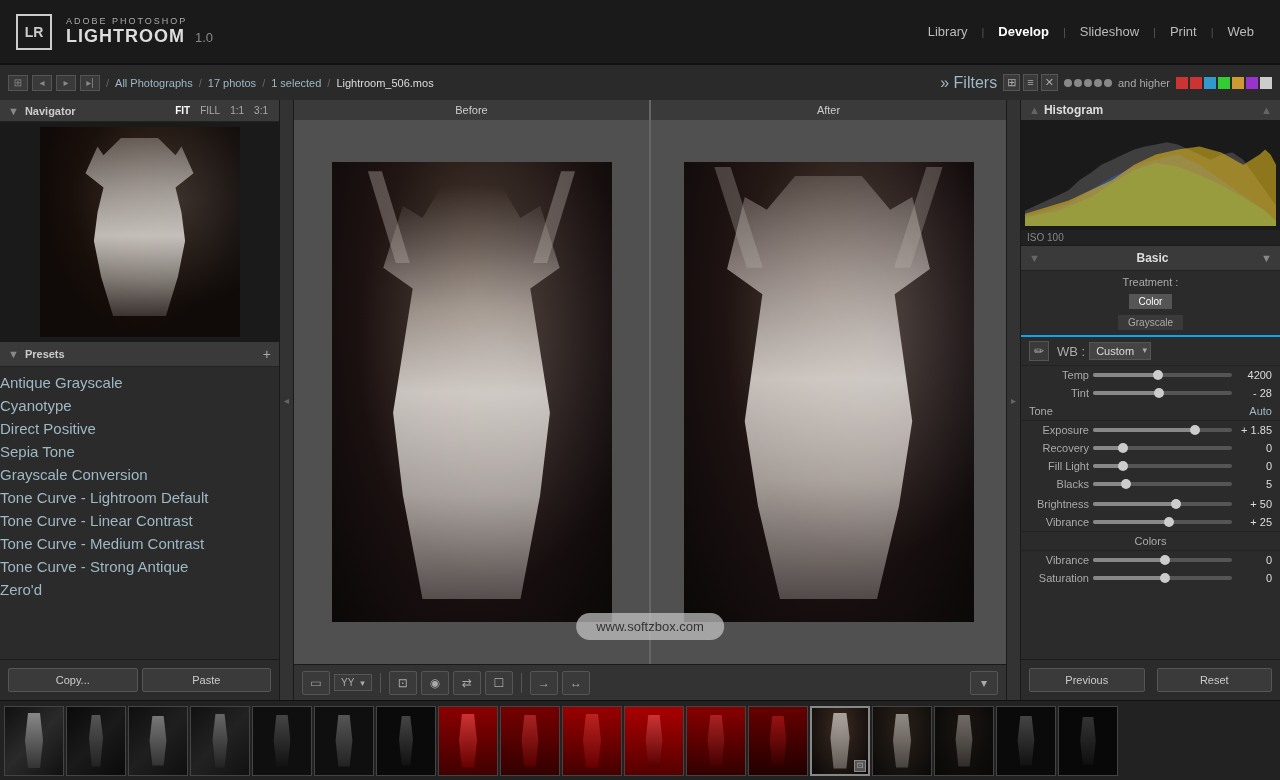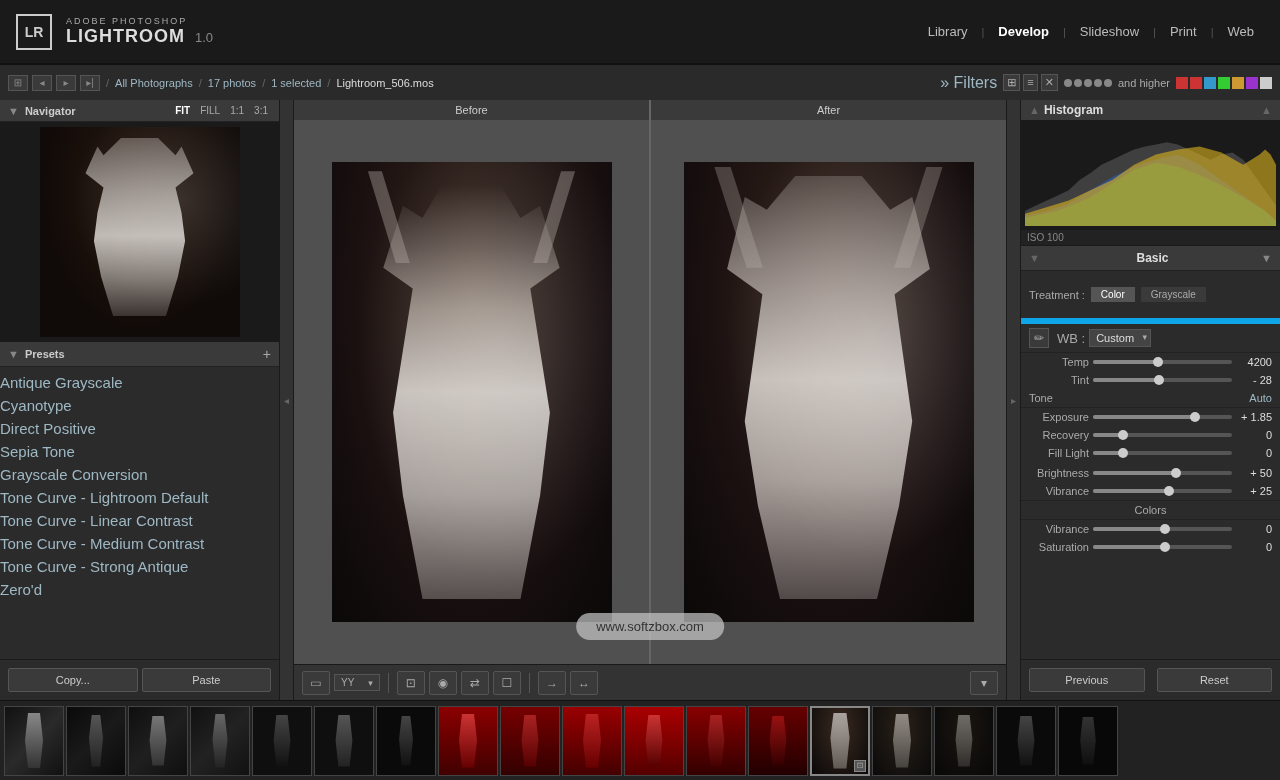--- a/index.html
+++ b/index.html
@@ -75,21 +75,21 @@
     #histogram-section { border-bottom: 1px solid #1a1a1a; }
     #histogram-canvas { height: 110px; background: #1a1a1a; position: relative; overflow: hidden; padding: 4px; }
     .iso-label { font-size: 10px; color: #888; padding: 2px 6px; background: #222; }
 
     
     .section-header { display: flex; align-items: center; justify-content: space-between; padding: 5px 8px; background: #3a3a3a; border-bottom: 1px solid #222; }
     .section-title { font-size: 12px; font-weight: bold; color: #ddd; }
     .section-toggle { color: #888; cursor: pointer; }
 
     
-    .treatment-row { display: flex; align-items: center; padding: 16px 8px; gap: 6px; border-bottom: 6px solid #0ea5e9; }
+    .treatment-row { display: flex; align-items: center; padding: 5px 8px; gap: 6px; border-bottom: 2px solid #0ea5e9; flex-direction: column; }
     .treatment-label { color: #aaa; font-size: 11px; flex-shrink: 0; }
     .treatment-btn { padding: 2px 10px; font-size: 10px; cursor: pointer; border: none; }
     .treatment-btn.active { background: #555; color: #fff; }
     .treatment-btn.inactive { background: #3a3a3a; color: #aaa; }
 
     
     .wb-row { display: flex; align-items: center; padding: 4px 8px; gap: 4px; border-bottom: 1px solid #222; }
     .wb-label { color: #aaa; font-size: 13px; }
     .eyedropper { width: 20px; height: 20px; background: #3a3a3a; border: 1px solid #555; display: flex; align-items: center; justify-content: center; cursor: pointer; color: #aaa; font-size: 12px; margin-right: 4px; }
     .wb-select-display { background: #444; border: 1px solid #555; color: #ddd; padding: 2px 16px 2px 6px; font-size: 11px; cursor: pointer; position: relative; }
@@ -283,21 +283,21 @@
               <div style="position:absolute;top:1%;left:5%;width:28%;height:22%;background:rgba(190,182,175,0.3);clip-path:polygon(20% 0%,40% 0%,80% 100%,60% 100%);"></div>
               <div style="position:absolute;top:1%;right:5%;width:28%;height:22%;background:rgba(190,182,175,0.3);clip-path:polygon(60% 0%,80% 0%,40% 100%,20% 100%);"></div>
             </div>
           </div>
         </div>
       </div>
     </div>
 
     <div id="toolbar">
       <div class="tool-btn">▭</div>
-      <div style="background:#3a3a3a;border:1px solid #555;padding:2px 6px;display:flex;align-items:center;gap:14px;cursor:pointer;">
+      <div style="background:#3a3a3a;border:1px solid #555;padding:2px 6px;display:flex;align-items:center;gap:6px;cursor:pointer;">
         <span style="color:#aaa;font-size:10px;">YY</span>
         <span style="color:#aaa;font-size:9px;">▾</span>
       </div>
       <div class="tool-sep"></div>
       <div class="tool-btn">⊡</div>
       <div class="tool-btn">◉</div>
       <div class="tool-btn">⇄</div>
       <div class="tool-btn">☐</div>
       <div class="tool-sep"></div>
       <div class="tool-btn">→</div>
@@ -397,20 +397,28 @@
         <span class="slider-value">0</span>
       </div>
       <div class="slider-row">
         <span class="slider-label">Fill Light</span>
         <div class="slider-track">
           <div class="slider-fill" style="width:20%;"></div>
           <div class="slider-thumb" style="left:18%;"></div>
         </div>
         <span class="slider-value">0</span>
       </div>
+      <div class="slider-row">
+        <span class="slider-label">Blacks</span>
+        <div class="slider-track">
+          <div class="slider-fill" style="width:22%;"></div>
+          <div class="slider-thumb" style="left:20%;"></div>
+        </div>
+        <span class="slider-value">5</span>
+      </div>
 
       <div class="slider-row" style="margin-top:2px;">
         <span class="slider-label">Brightness</span>
         <div class="slider-track">
           <div class="slider-fill" style="width:58%;"></div>
           <div class="slider-thumb" style="left:56%;"></div>
         </div>
         <span class="slider-value">+ 50</span>
       </div>
       <div class="slider-row">

